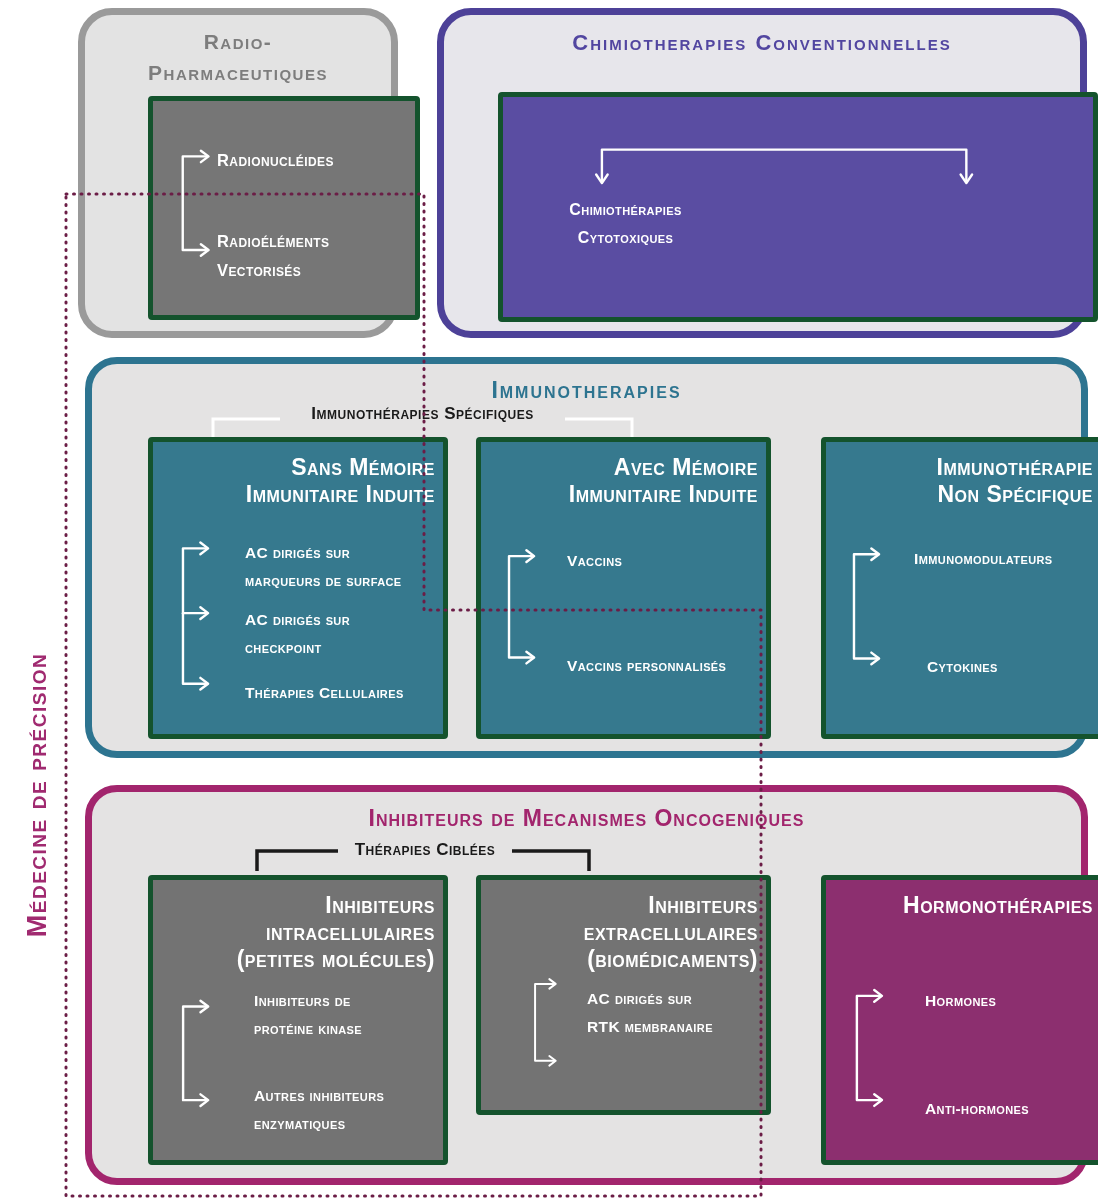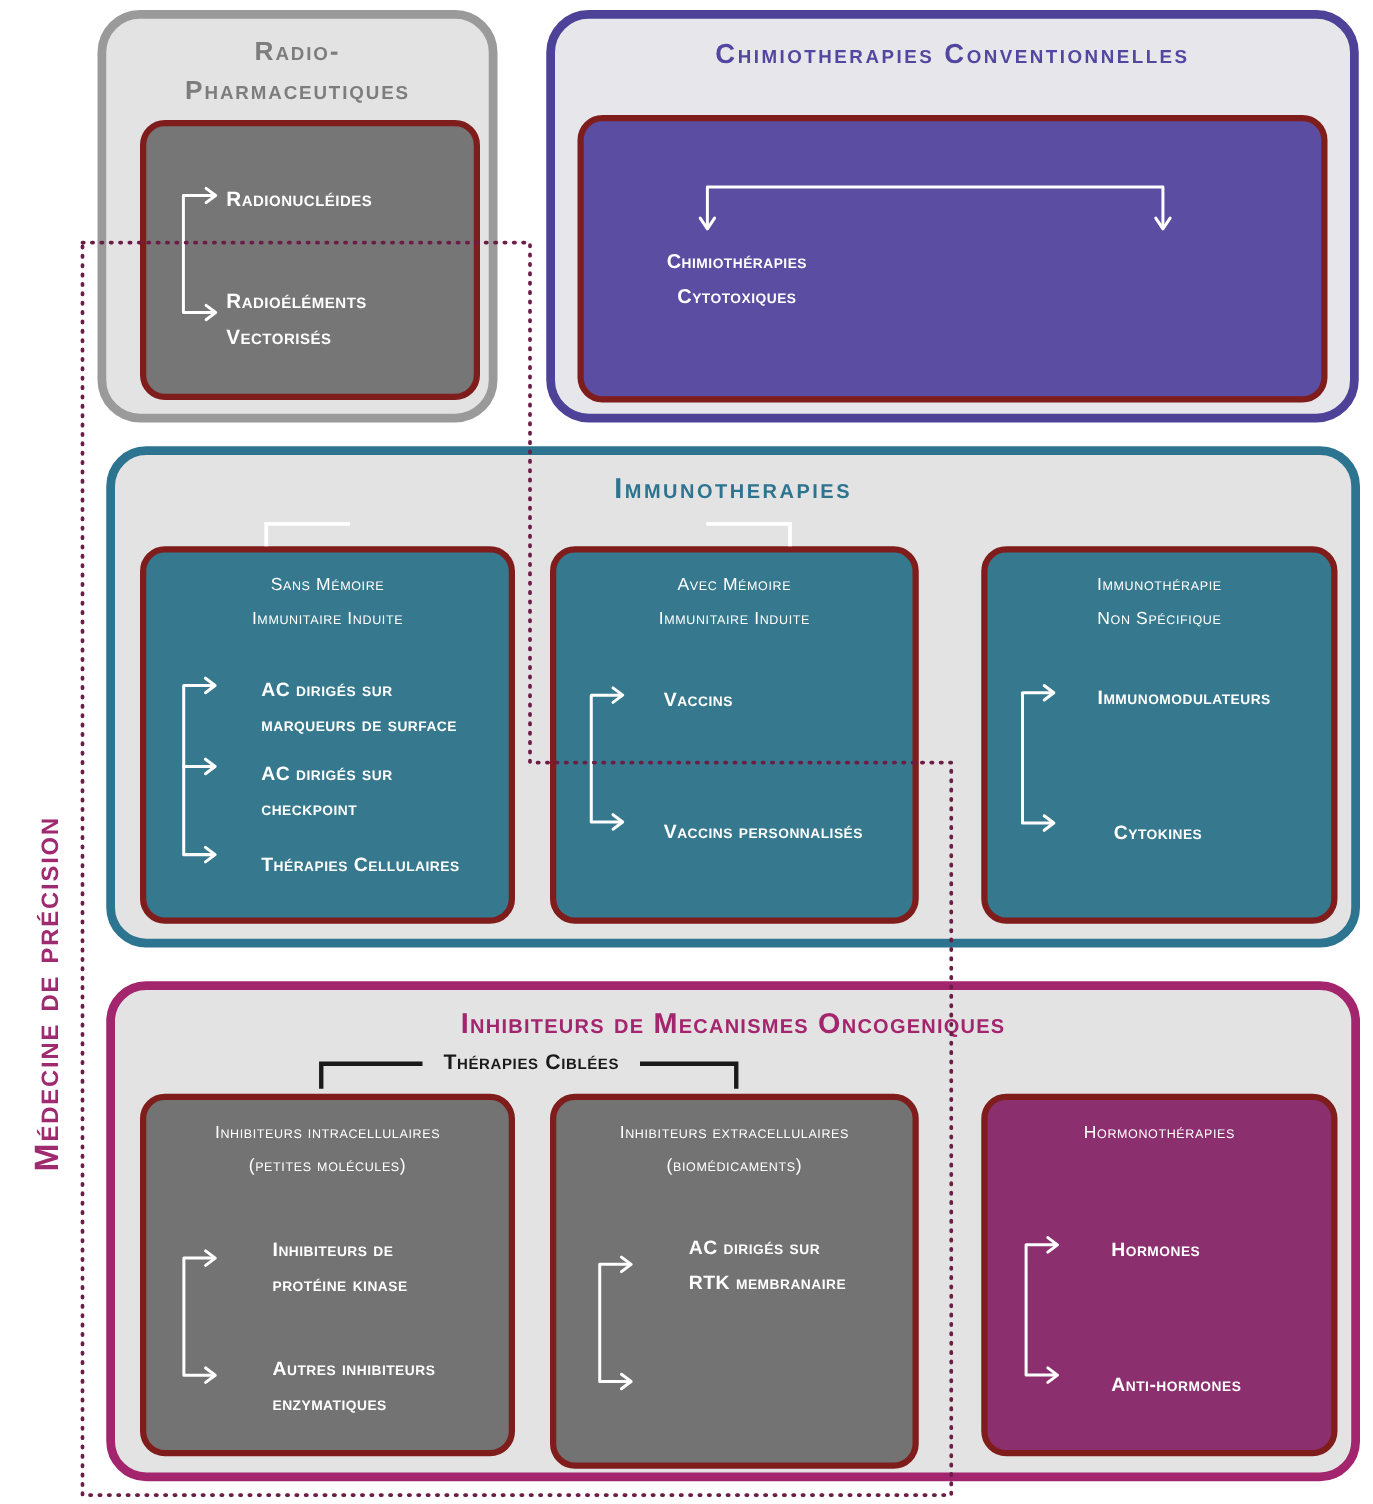--- a/index.html
+++ b/index.html
@@ -15,30 +15,30 @@
   .outer.onco{border:7px solid #a2256d;}
   .section-title{
     font-weight:bold;font-variant:small-caps;text-align:center;
     white-space:pre-line;margin-top:13px;letter-spacing:1.5px;
   }
   .section-title.radio{color:#7d7d7d;font-size:21px;line-height:31px;margin-top:11px;}
   .section-title.chemo{color:#5246a0;font-size:22px;letter-spacing:2px;margin-top:15px;}
   .section-title.immuno{color:#2d7490;font-size:23px;letter-spacing:2px;}
   .section-title.onco{color:#a2256d;font-size:23px;letter-spacing:1px;}
   
-  .inner{position:absolute;box-sizing:border-box;border:5px solid #7f1d1d;border-radius:20px;}
+  .inner{position:absolute;box-sizing:border-box;border:5px solid #14532d;border-radius:4px;margin-left:36px;}
   .inner.gray{background:#767676;}
   .inner.purple{background:#5a4da2;}
   .inner.teal{background:#36798e;}
   .inner.magenta{background:#737373;}
   .inner.magenta-dark{background:#8c2f6f;}
   .box-title{
-    position:absolute;top:12px;left:8px;right:8px;color:#fff;font-weight:normal;
-    font-variant:small-caps;text-align:center;white-space:pre-line;
-    font-size:14px;line-height:27px;letter-spacing:0.5px;
+    position:absolute;top:12px;left:8px;right:8px;color:#fff;font-weight:bold;
+    font-variant:small-caps;text-align:right;white-space:pre-line;
+    font-size:23px;line-height:27px;letter-spacing:0.5px;
   }
   .item{
     position:absolute;color:#fff;font-weight:bold;font-variant:small-caps;
     white-space:pre-line;font-size:15.5px;line-height:28px;letter-spacing:0.4px;
   }
   .item.big{font-size:16.5px;line-height:29px;}
   .ctr{text-align:center;}
   .group-label{
     position:absolute;color:#1a1a1a;font-weight:bold;font-variant:small-caps;
     text-align:center;font-size:17px;letter-spacing:0.5px;
@@ -86,20 +86,21 @@
       <polyline class="br" points="89,81 95,90 101,81"></polyline>
       <polyline class="br" points="470,81 476,90 482,81"></polyline>
     </svg>
     <div class="item ctr" style="left:15px;top:99px;width:215px;font-size:16px;">Chimiothérapies
 Cytotoxiques</div>
   </div>
 
   <div class="outer immuno" style="left:85px;top:357px;width:1003px;height:401px;">
     <div class="section-title immuno">Immunotherapies</div>
   </div>
+  <div class="group-label" style="left:270px;top:404px;width:305px;">Immunothérapies Spécifiques</div>
 
   <div class="inner teal" style="left:112px;top:437px;width:300px;height:302px;">
     <div class="box-title">Sans Mémoire
 Immunitaire Induite</div>
     <svg class="fill" viewBox="0 0 300 302">
       <polyline class="br" points="55,110 31,110 31,250 55,250"></polyline>
       <line class="br" x1="31" y1="177" x2="55" y2="177"></line>
       <polyline class="br" points="49,104 57,110 49,116"></polyline>
       <polyline class="br" points="49,171 57,177 49,183"></polyline>
       <polyline class="br" points="49,244 57,250 49,256"></polyline>
@@ -147,21 +148,21 @@
       <polyline class="br" points="55,131 31,131 31,228 55,228"></polyline>
       <polyline class="br" points="49,125 57,131 49,137"></polyline>
       <polyline class="br" points="49,222 57,228 49,234"></polyline>
     </svg>
     <div class="item" style="left:101px;top:202px;">Autres inhibiteurs
 enzymatiques</div>
     <div class="item" style="left:101px;top:107px;">Inhibiteurs de
 protéine kinase</div>
   </div>
 
-  <div class="inner magenta" style="left:440px;top:875px;width:295px;height:300px;">
+  <div class="inner magenta" style="left:440px;top:875px;width:295px;height:240px;">
     <div class="box-title">Inhibiteurs extracellulaires
 (biomédicaments)</div>
     <svg class="fill" viewBox="0 0 295 290">
       <polyline class="br" points="60,131 36,131 36,228 60,228"></polyline>
       <polyline class="br" points="54,125 62,131 54,137"></polyline>
       <polyline class="br" points="54,222 62,228 54,234"></polyline>
     </svg>
     <div class="item" style="left:106px;top:105px;">AC dirigés sur
 RTK membranaire</div>
   </div>

